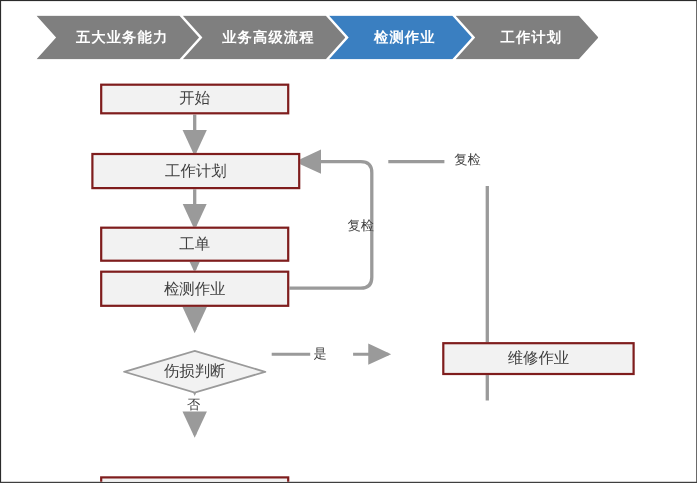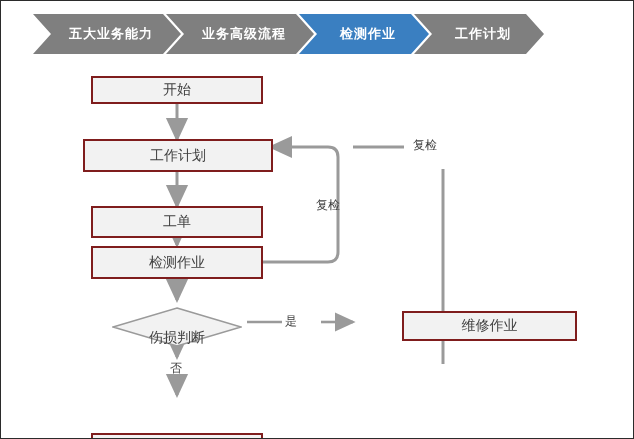--- a/index.html
+++ b/index.html
@@ -178,21 +178,21 @@
     </div>
 
     <div class="node" style="left:90px; top:152px; width:172px; height:32px;">
       <span>工单</span>
     </div>
 
     <div class="node" style="left:90px; top:192px; width:172px; height:33px;">
       <span>检测作业</span>
     </div>
 
-    <div class="diamond-wrap" style="left:111px; top:253px; width:130px; height:40px;align-items:flex-end;">
+    <div class="diamond-wrap" style="left:111px; top:264px; width:130px; height:40px;">
       <svg class="diamond-shape" viewBox="0 0 130 40" preserveAspectRatio="none">
         <polygon points="65,1 129,20 65,39 1,20" fill="#f2f2f2" stroke="#9a9a9a" stroke-width="1.6"></polygon>
       </svg>
       <span class="diamond-label">伤损判断</span>
     </div>
 
     <div class="node" style="left:353px; top:257px; width:175px; height:30px;margin-left:48px;">
       <span>维修作业</span>
     </div>
 

